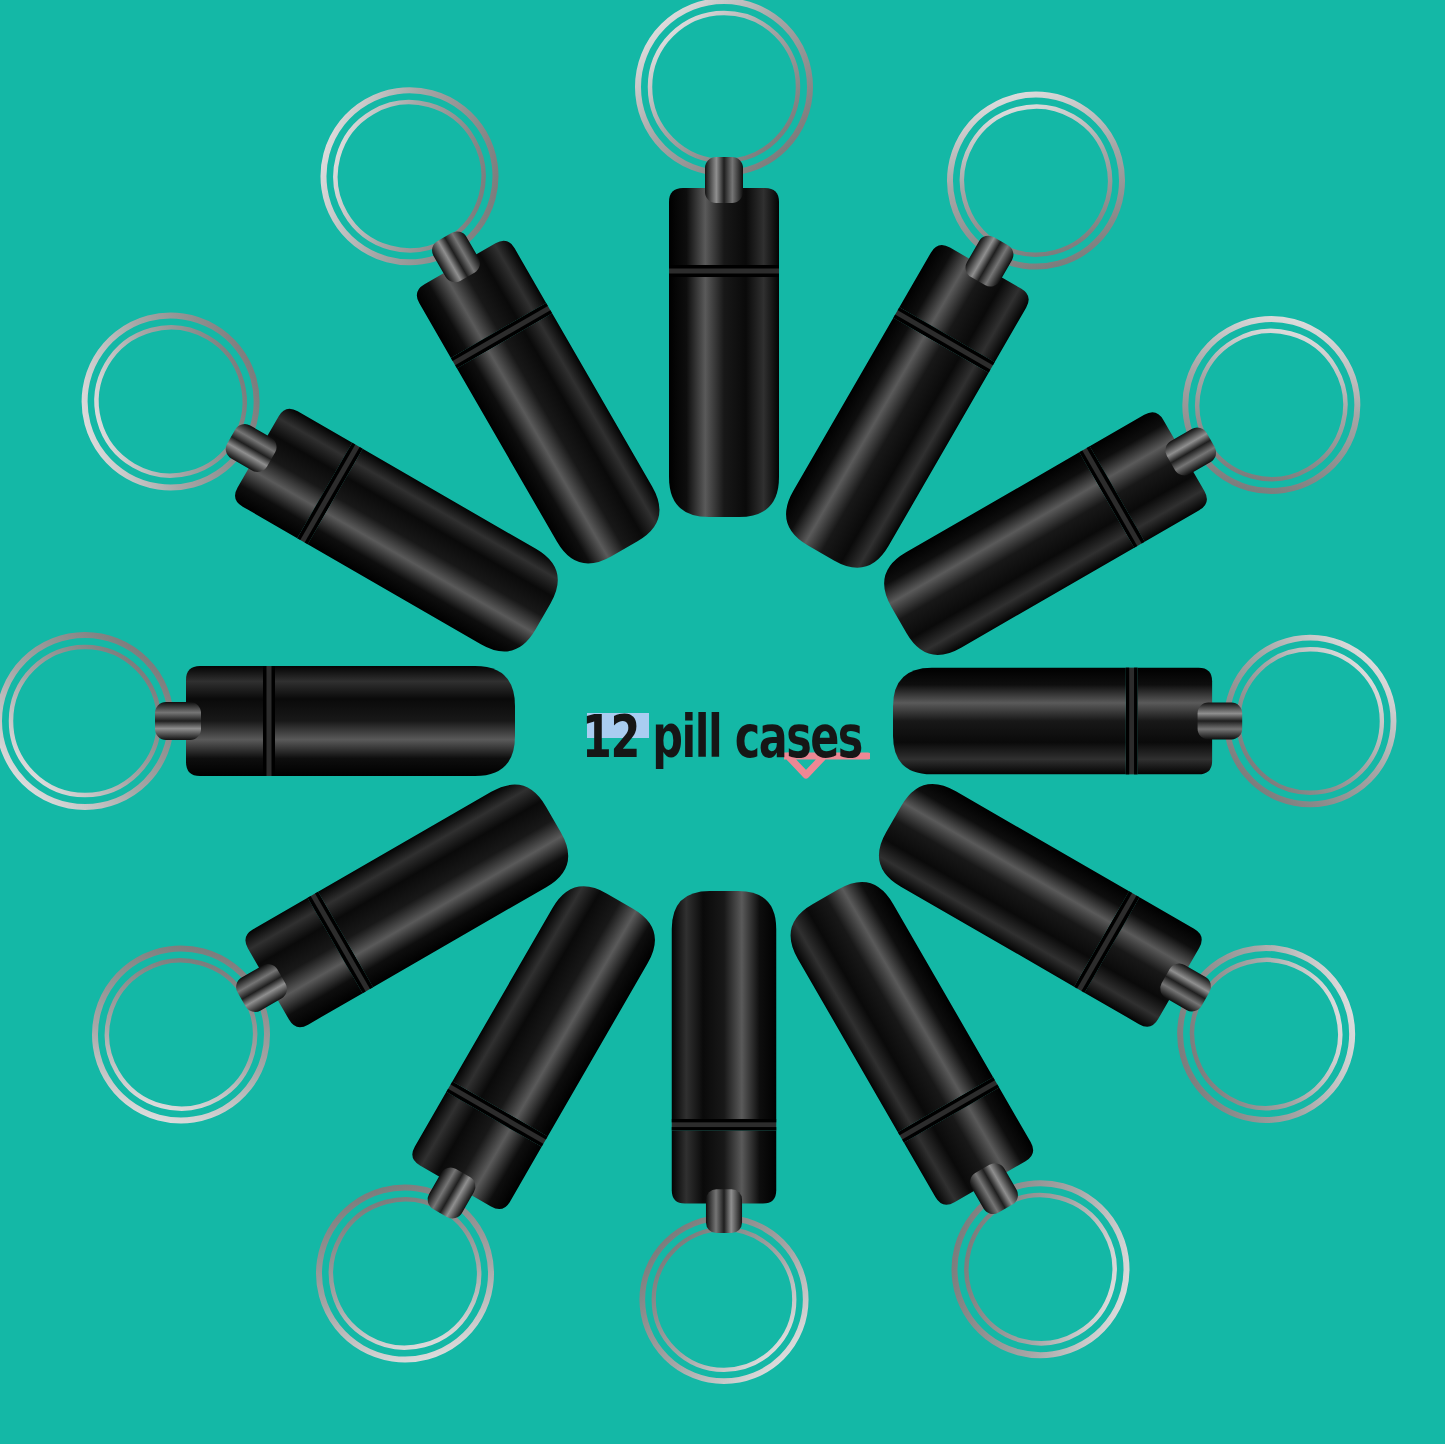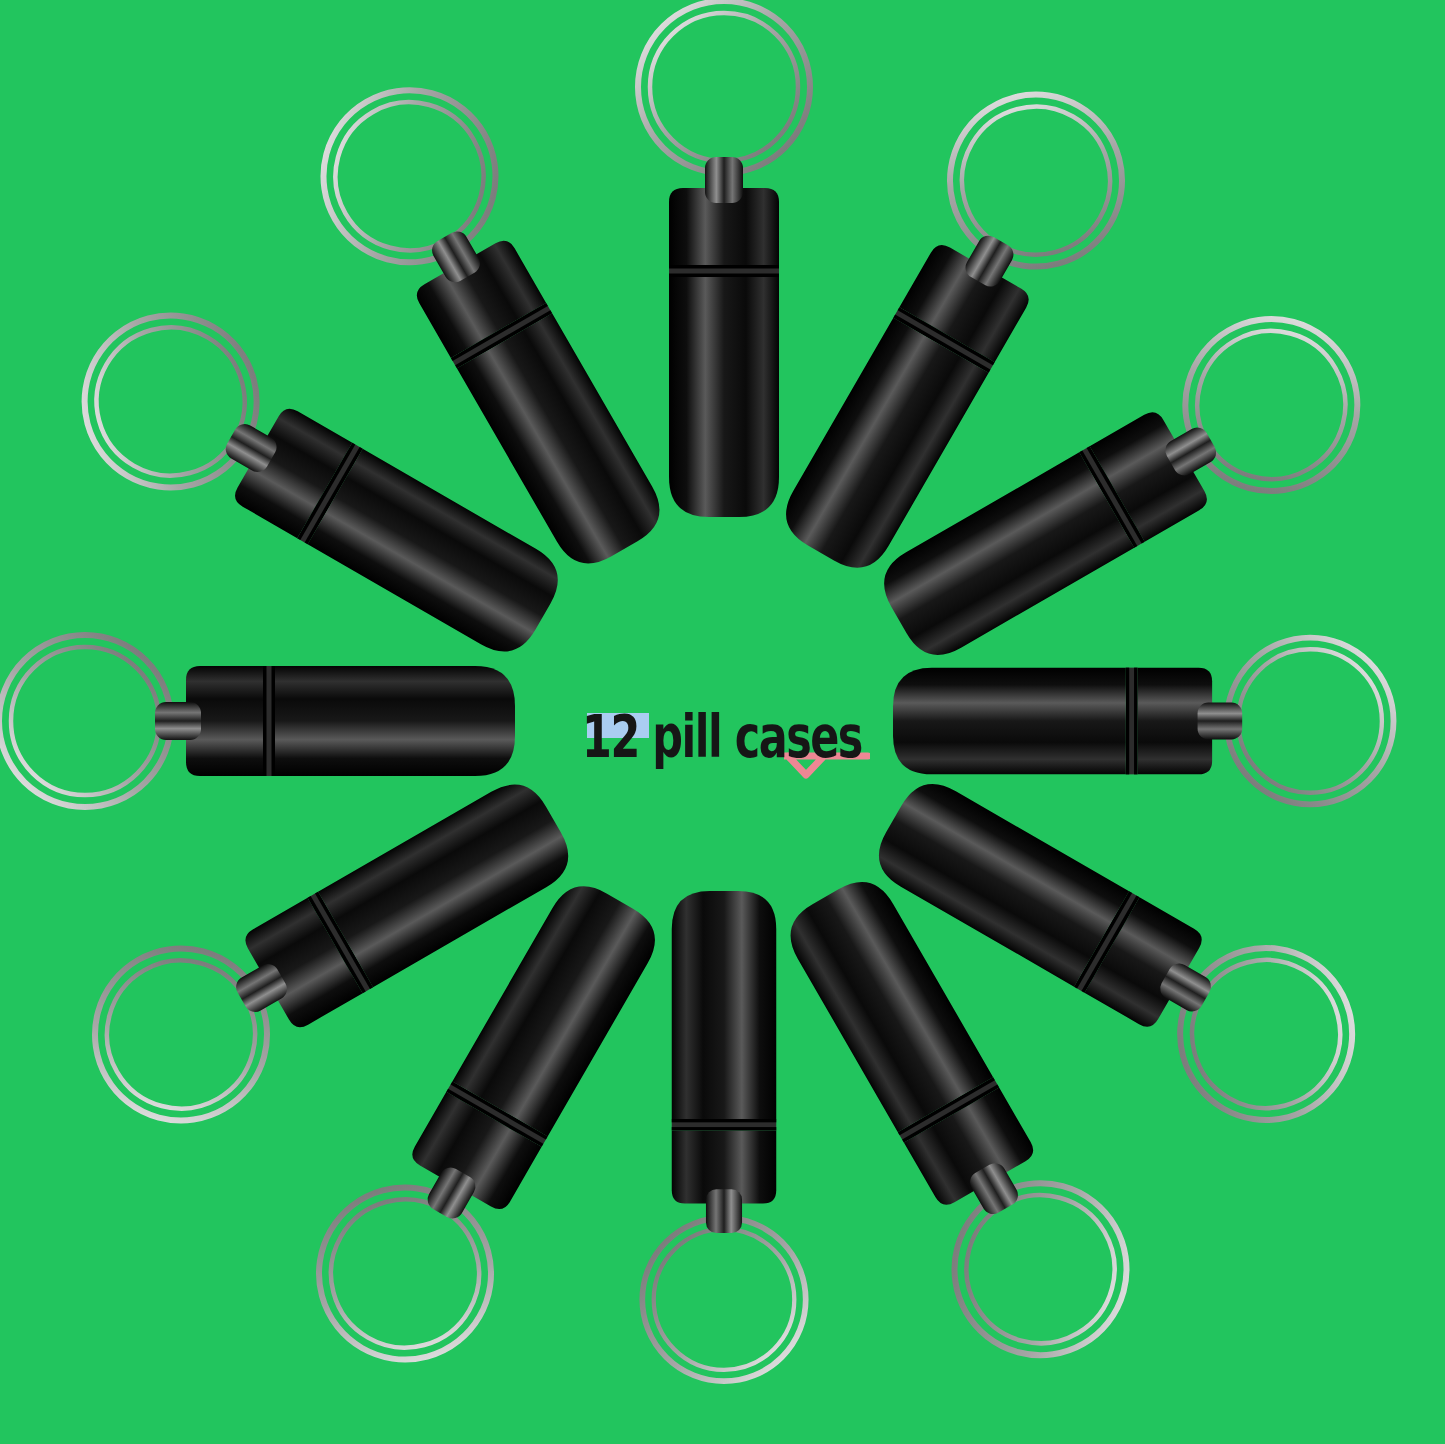--- a/index.html
+++ b/index.html
@@ -53,21 +53,21 @@
   .squiggle-mark {
     position: absolute;
     left: 209px;
     top: 50px;
     z-index: 2;
   }
 </style>
 </head>
 <body>
 
-<div class="scene" style="background: #22c55e;">
+<div class="scene" style="background: #14b8a6;">
 
   <svg class="defs-holder" aria-hidden="true">
     <defs>
       <linearGradient id="bodyGrad" x1="0" y1="0" x2="1" y2="0">
         <stop offset="0" stop-color="#000000"></stop>
         <stop offset="0.16" stop-color="#0e0e0e"></stop>
         <stop offset="0.33" stop-color="#5a5a5a"></stop>
         <stop offset="0.5" stop-color="#181818"></stop>
         <stop offset="0.7" stop-color="#0a0a0a"></stop>
         <stop offset="0.86" stop-color="#303030"></stop>

